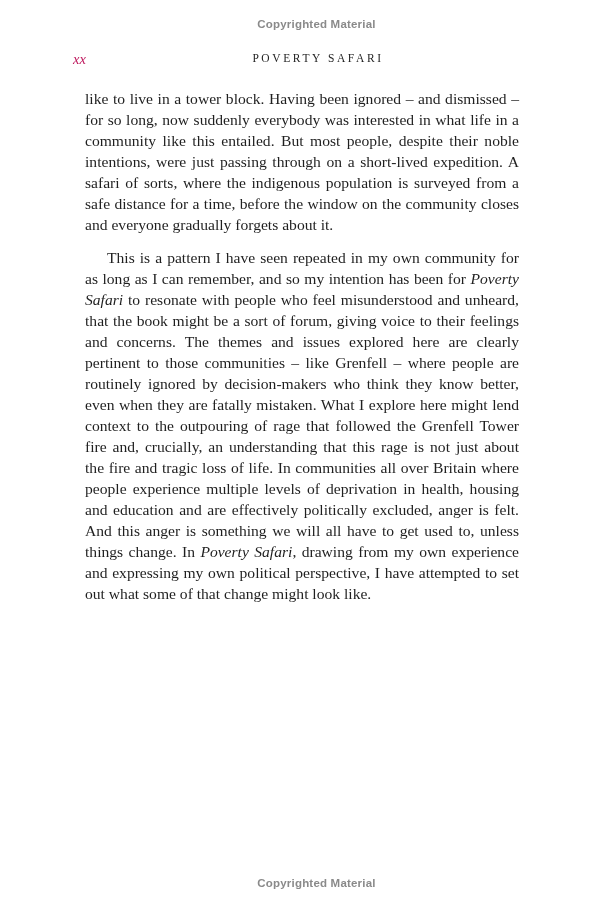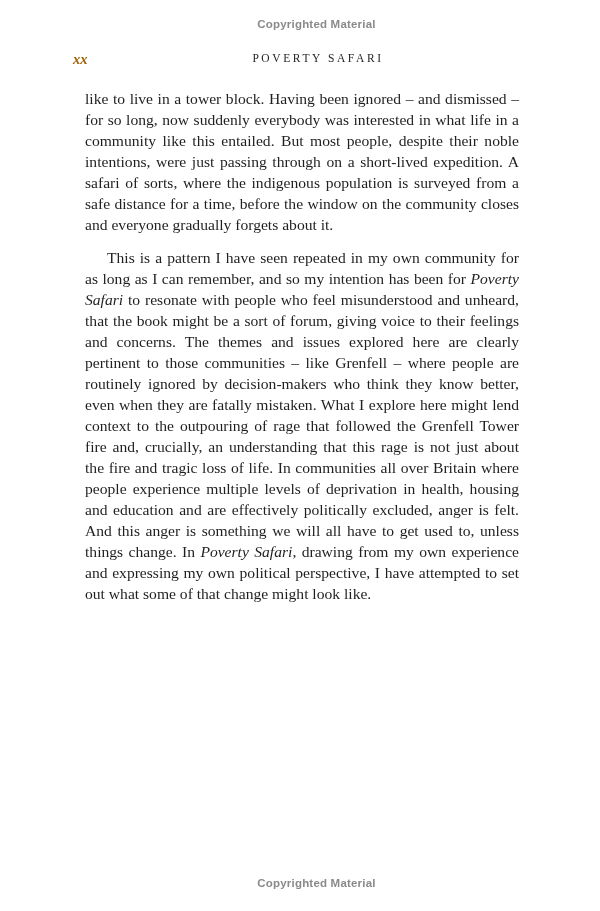--- a/index.html
+++ b/index.html
@@ -36,22 +36,21 @@
     left: 73px;
     right: 70px;
     height: 16px;
   }
   .page-number {
     position: absolute;
     left: 0;
     top: 0;
     font-style: italic;
     font-size: 14.5px;
-    color: #a16207;
-    font-weight: bold;
+    color: #be185d;
   }
   .running-title {
     position: absolute;
     left: 0;
     right: 0;
     top: 1px;
     text-align: center;
     font-size: 11.5px;
     letter-spacing: 2.6px;
     color: #242424;

